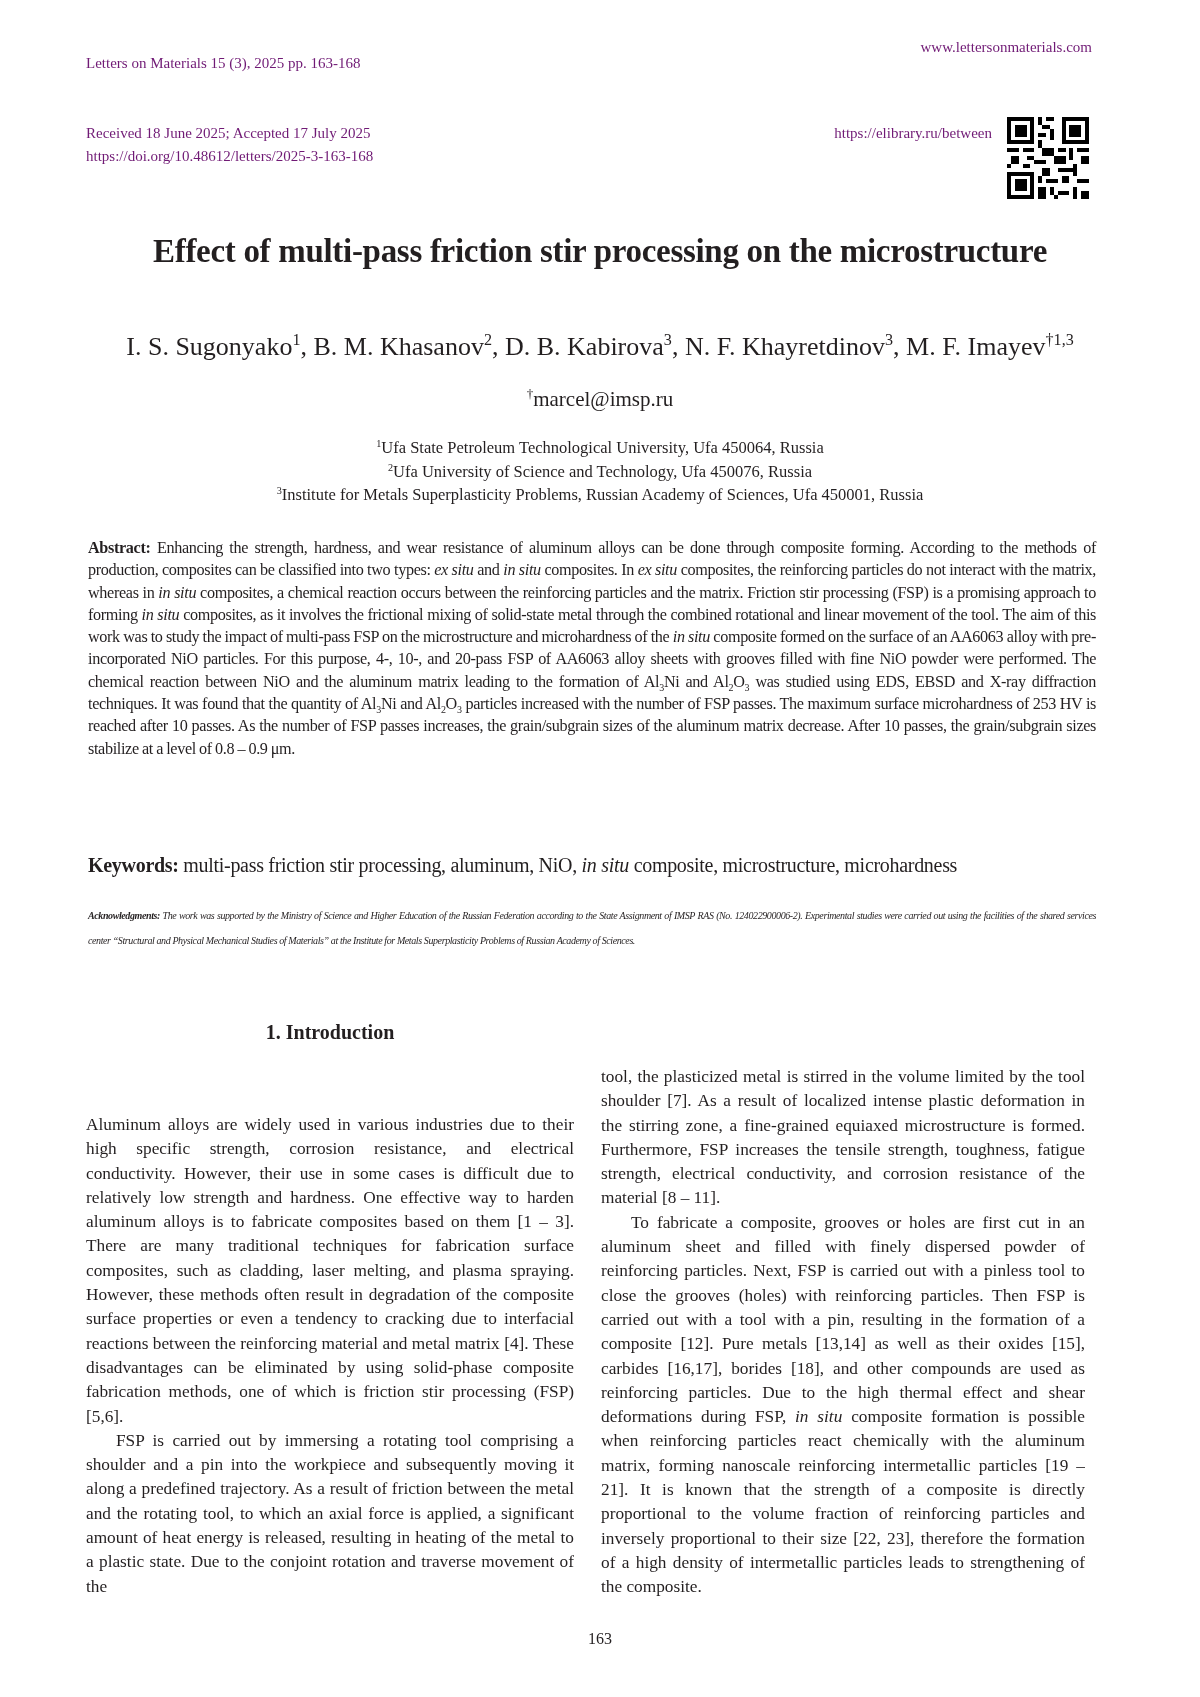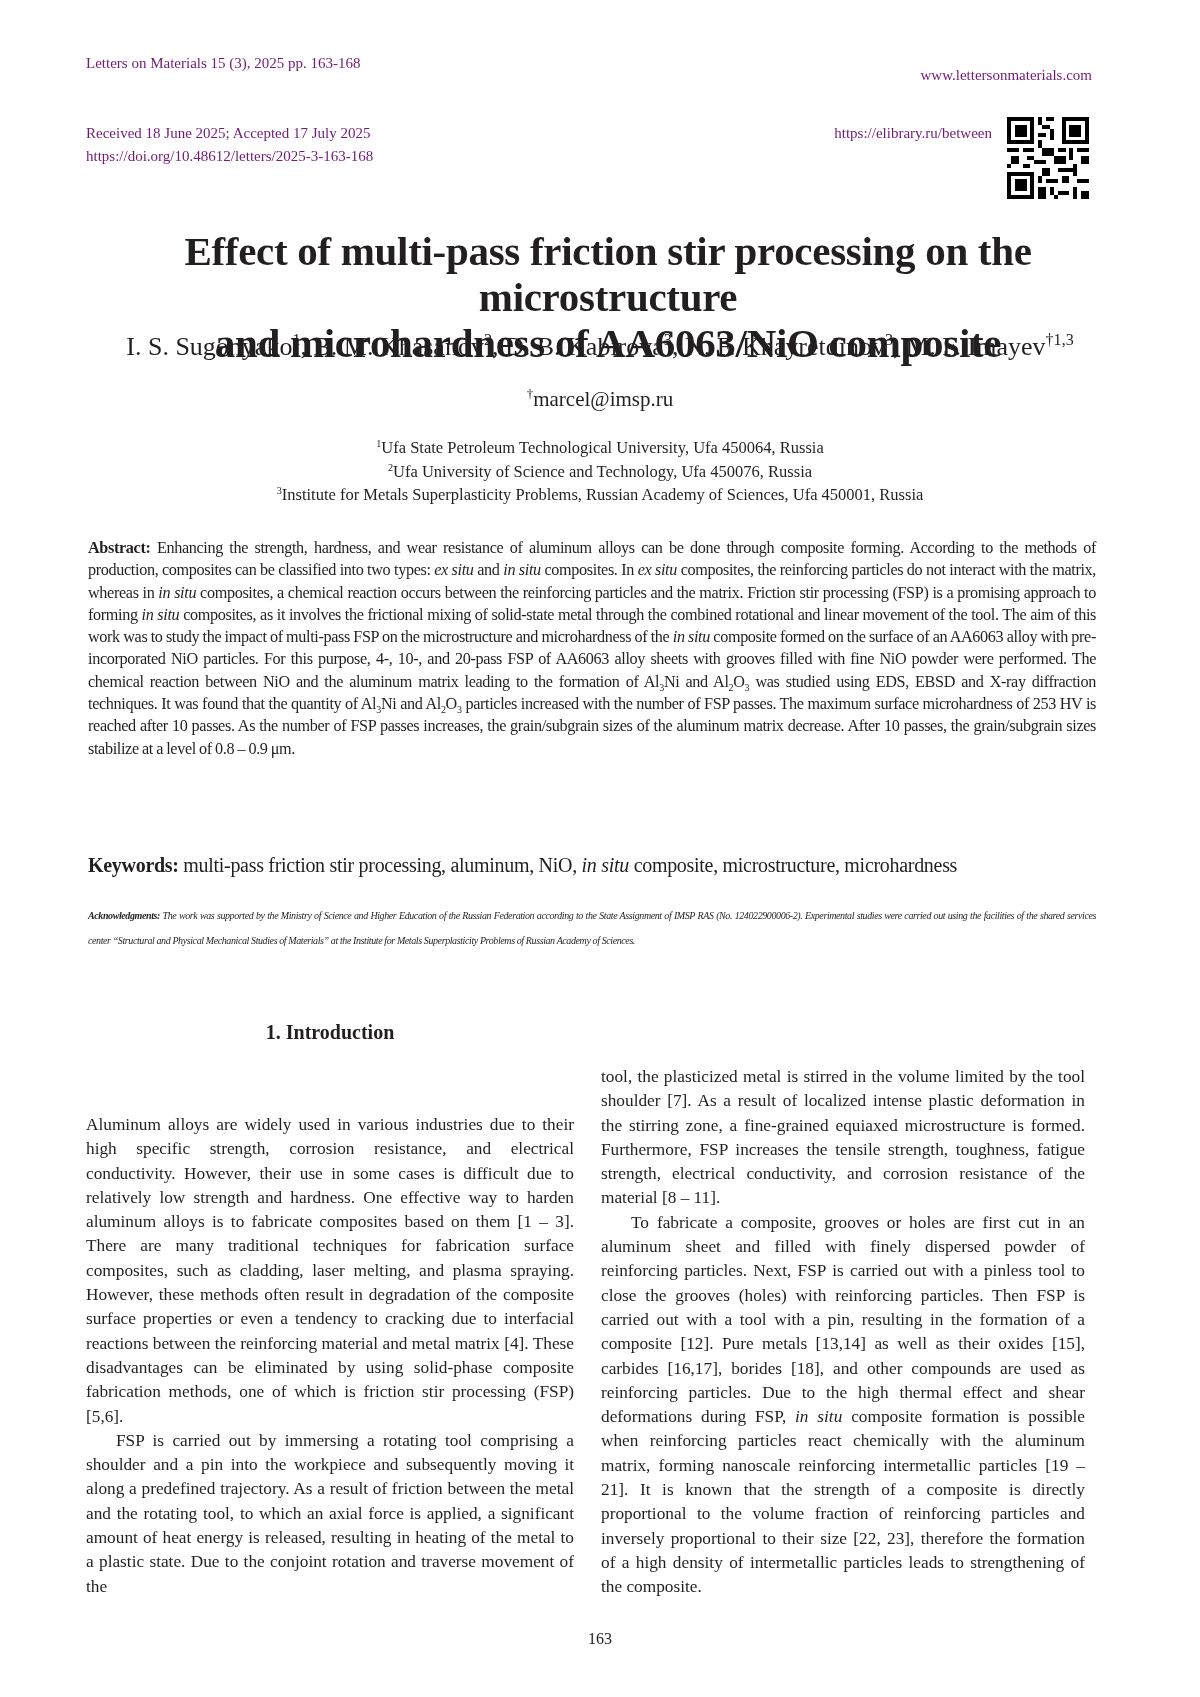--- a/index.html
+++ b/index.html
@@ -3,22 +3,22 @@
 <meta charset="utf-8">
 <style>
   html, body { margin: 0; padding: 0; background: #ffffff; }
   body {
     width: 1200px; height: 1697px; position: relative; overflow: hidden;
     font-family: "Liberation Serif", "DejaVu Serif", serif; color: #231f20;
   }
   .abs { position: absolute; }
   .hdr { font-size: 15px; line-height: 22px; color: #701a75; }
   .title {
-    left: 68px; width: 1080px; top: 228px; text-align: center;
-    font-size: 41px; line-height: 46px; font-weight: bold; letter-spacing: -0.3px;
+    left: 60px; width: 1080px; top: 228px; text-align: center;
+    font-size: 33px; line-height: 46px; font-weight: bold; letter-spacing: -0.3px;
   }
   .authors { left: 60px; width: 1080px; top: 333px; text-align: center; font-size: 26px; line-height: 28px; }
   .email { left: 60px; width: 1080px; top: 385px; text-align: center; font-size: 21px; line-height: 28px; }
   .affil { left: 60px; width: 1080px; top: 436px; text-align: center; font-size: 16.5px; line-height: 23.5px; }
   sup { font-size: 0.62em; line-height: 0; }
   sub { font-size: 0.62em; line-height: 0; }
   .abstract {
     left: 88px; width: 1008px; top: 537px; font-size: 16.2px; line-height: 22.3px;
     text-align: justify; letter-spacing: -0.35px; word-spacing: -0.5px;
   }
@@ -34,21 +34,21 @@
   .colR { left: 601px; width: 484px; top: 1025px; }
   .sec-head { left: 86px; width: 488px; top: 1018px; text-align: center; font-size: 20px; font-weight: bold; line-height: 28px; }
   .pageno { left: 560px; width: 80px; top: 1630px; text-align: center; font-size: 16px; }
   .qr { left: 1007px; top: 117px; width: 82px; height: 82px; }
   b.lbl { font-weight: bold; font-style: normal; }
 </style>
 </head>
 <body>
 
 <div class="abs hdr" style="left:86px; top:52px;">Letters on Materials 15 (3), 2025 pp. 163-168</div>
-<div class="abs hdr" style="right:108px; top:64px;text-align:center;">www.lettersonmaterials.com</div>
+<div class="abs hdr" style="right:108px; top:36px;text-align:center;">www.lettersonmaterials.com</div>
 <div class="abs hdr" style="left:86px; top:122px;">Received 18 June 2025; Accepted 17 July 2025</div>
 <div class="abs hdr" style="left:86px; top:145px;">https://doi.org/10.48612/letters/2025-3-163-168</div>
 <div class="abs hdr" style="right:208px; top:122px;">https://elibrary.ru/between</div>
 
 <div class="abs qr">
   <svg width="82" height="82" viewBox="0 0 21 21" shape-rendering="crispEdges">
     <rect width="21" height="21" fill="#fff"></rect>
     <g fill="#000">
       <path d="M0 0h7v7H0z M1 1v5h5V1z" fill-rule="evenodd"></path>
         <rect x="2" y="2" width="3" height="3"></rect>
@@ -87,21 +87,20 @@
         <rect x="13" y="19" width="3" height="1"></rect>
         <rect x="17" y="18" width="1" height="3"></rect>
       <rect x="19" y="19" width="2" height="2"></rect>
         <rect x="12" y="20" width="1" height="1"></rect>
     </g>
   </svg>
 </div>
 
 <div class="abs title">
   <div>Effect of multi-pass friction stir processing on the microstructure</div>
-  <div>and microhardness of AA6063/NiO composite</div>
 </div>
 
 <div class="abs authors">
   <span>I. S. Sugonyako</span><sup>1</sup>,
   <span>B. M. Khasanov</span><sup>2</sup>,
   <span>D. B. Kabirova</span><sup>3</sup>,
   <span>N. F. Khayretdinov</span><sup>3</sup>,
   <span>M. F. Imayev</span><sup>†1,3</sup>
 </div>
 

